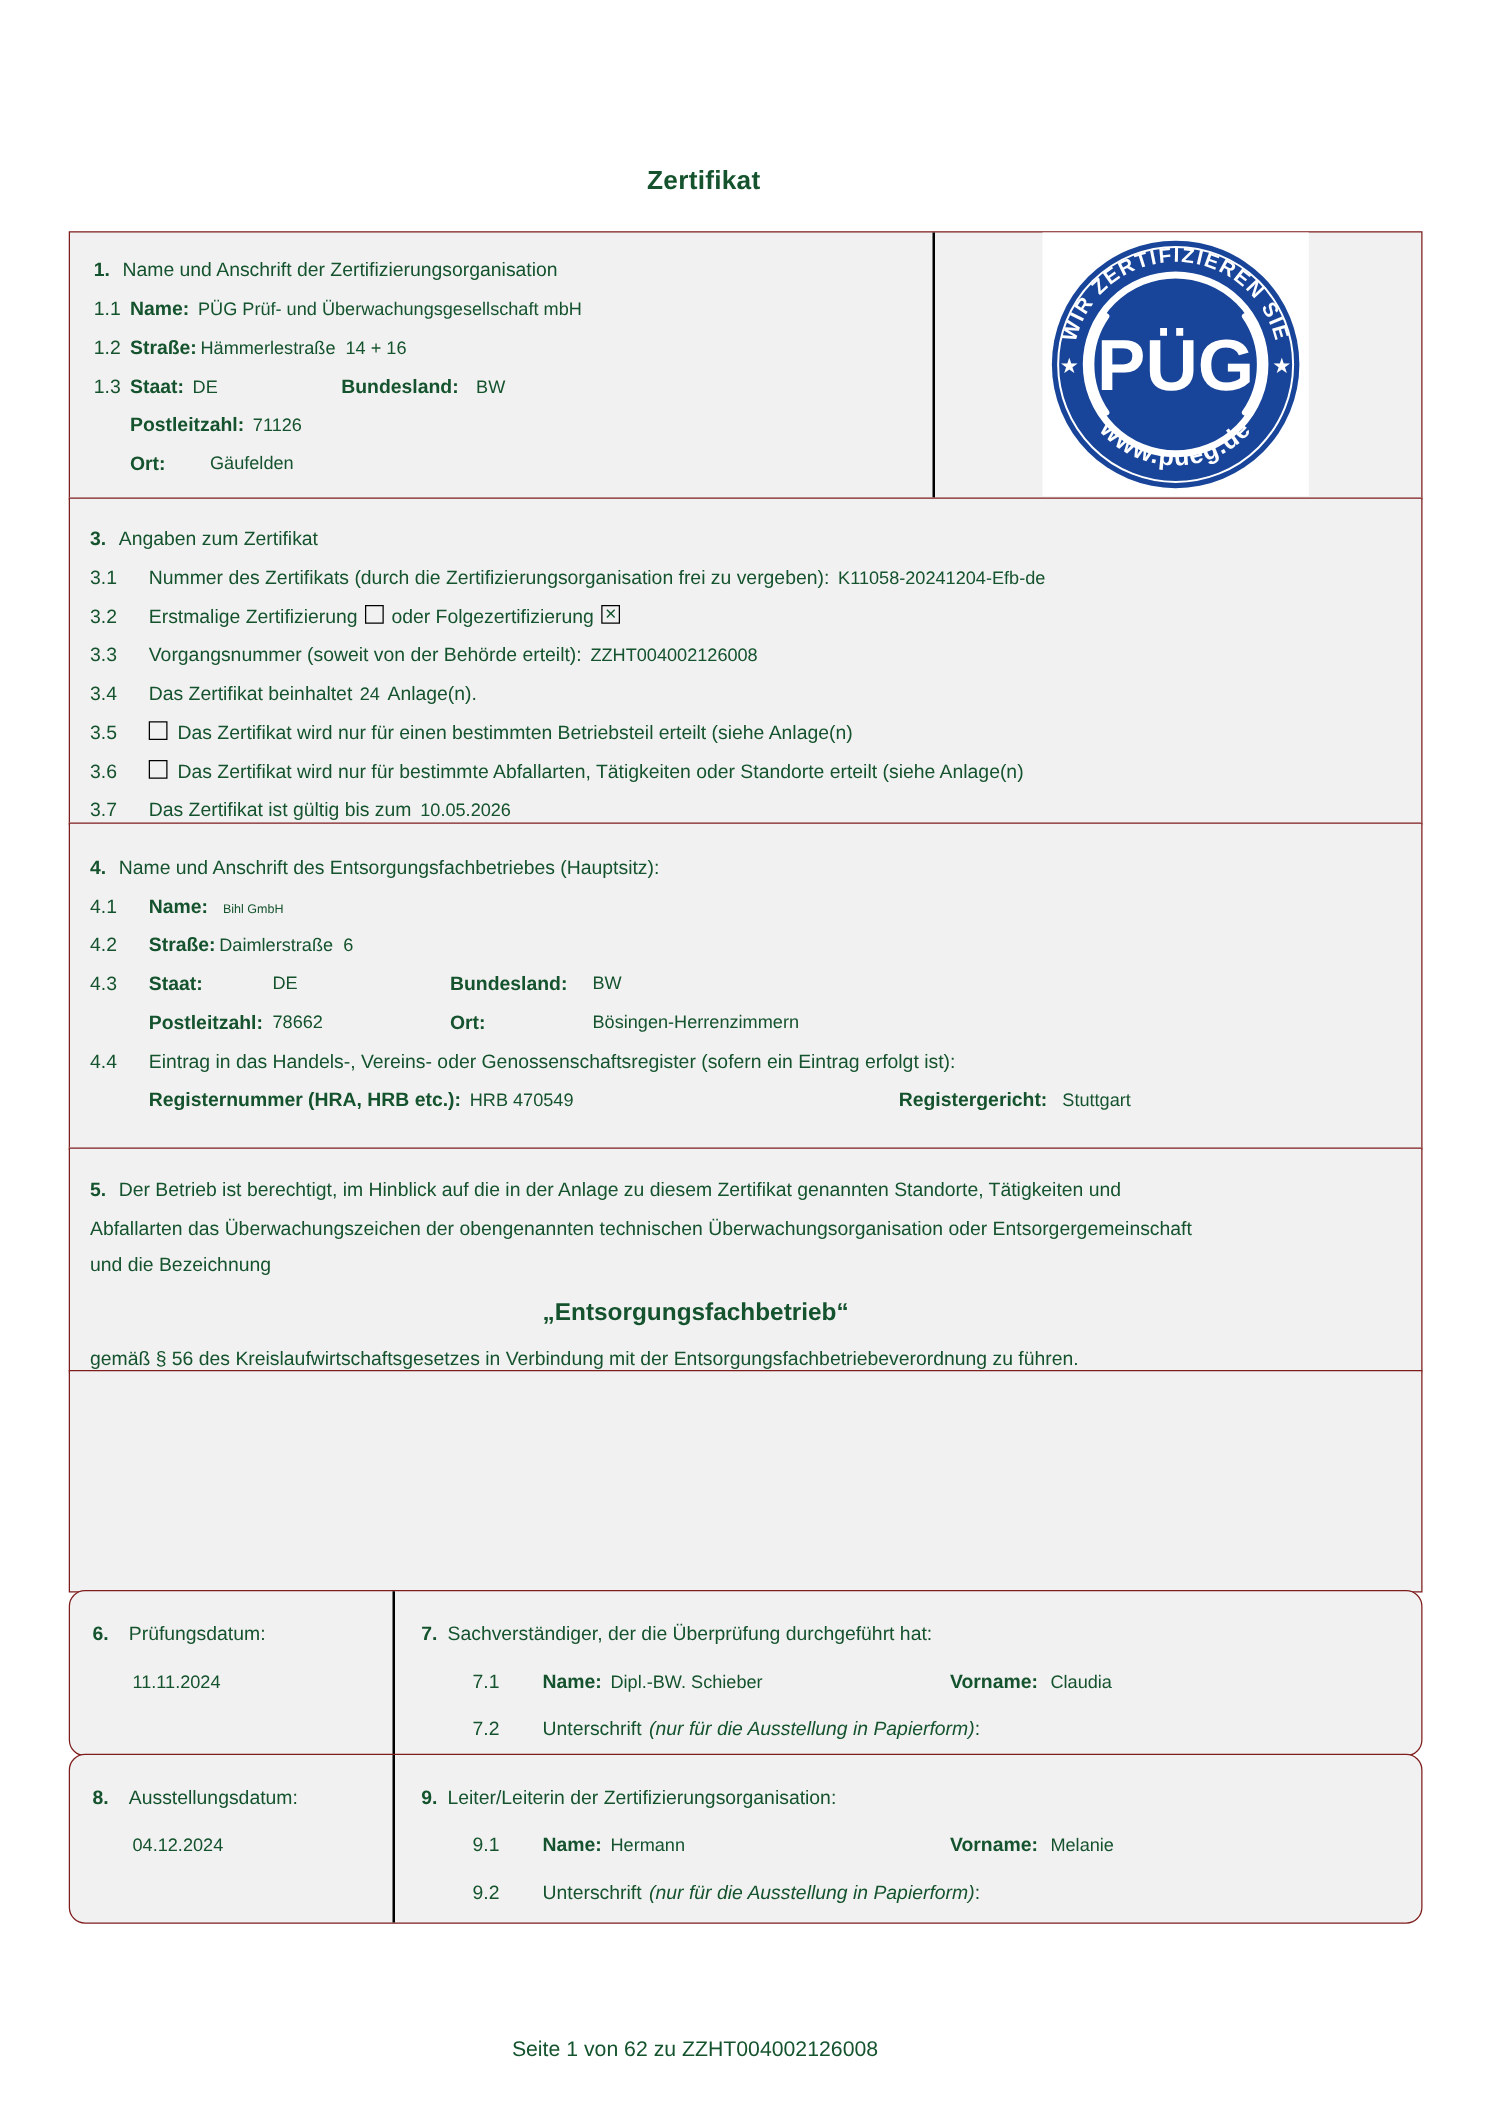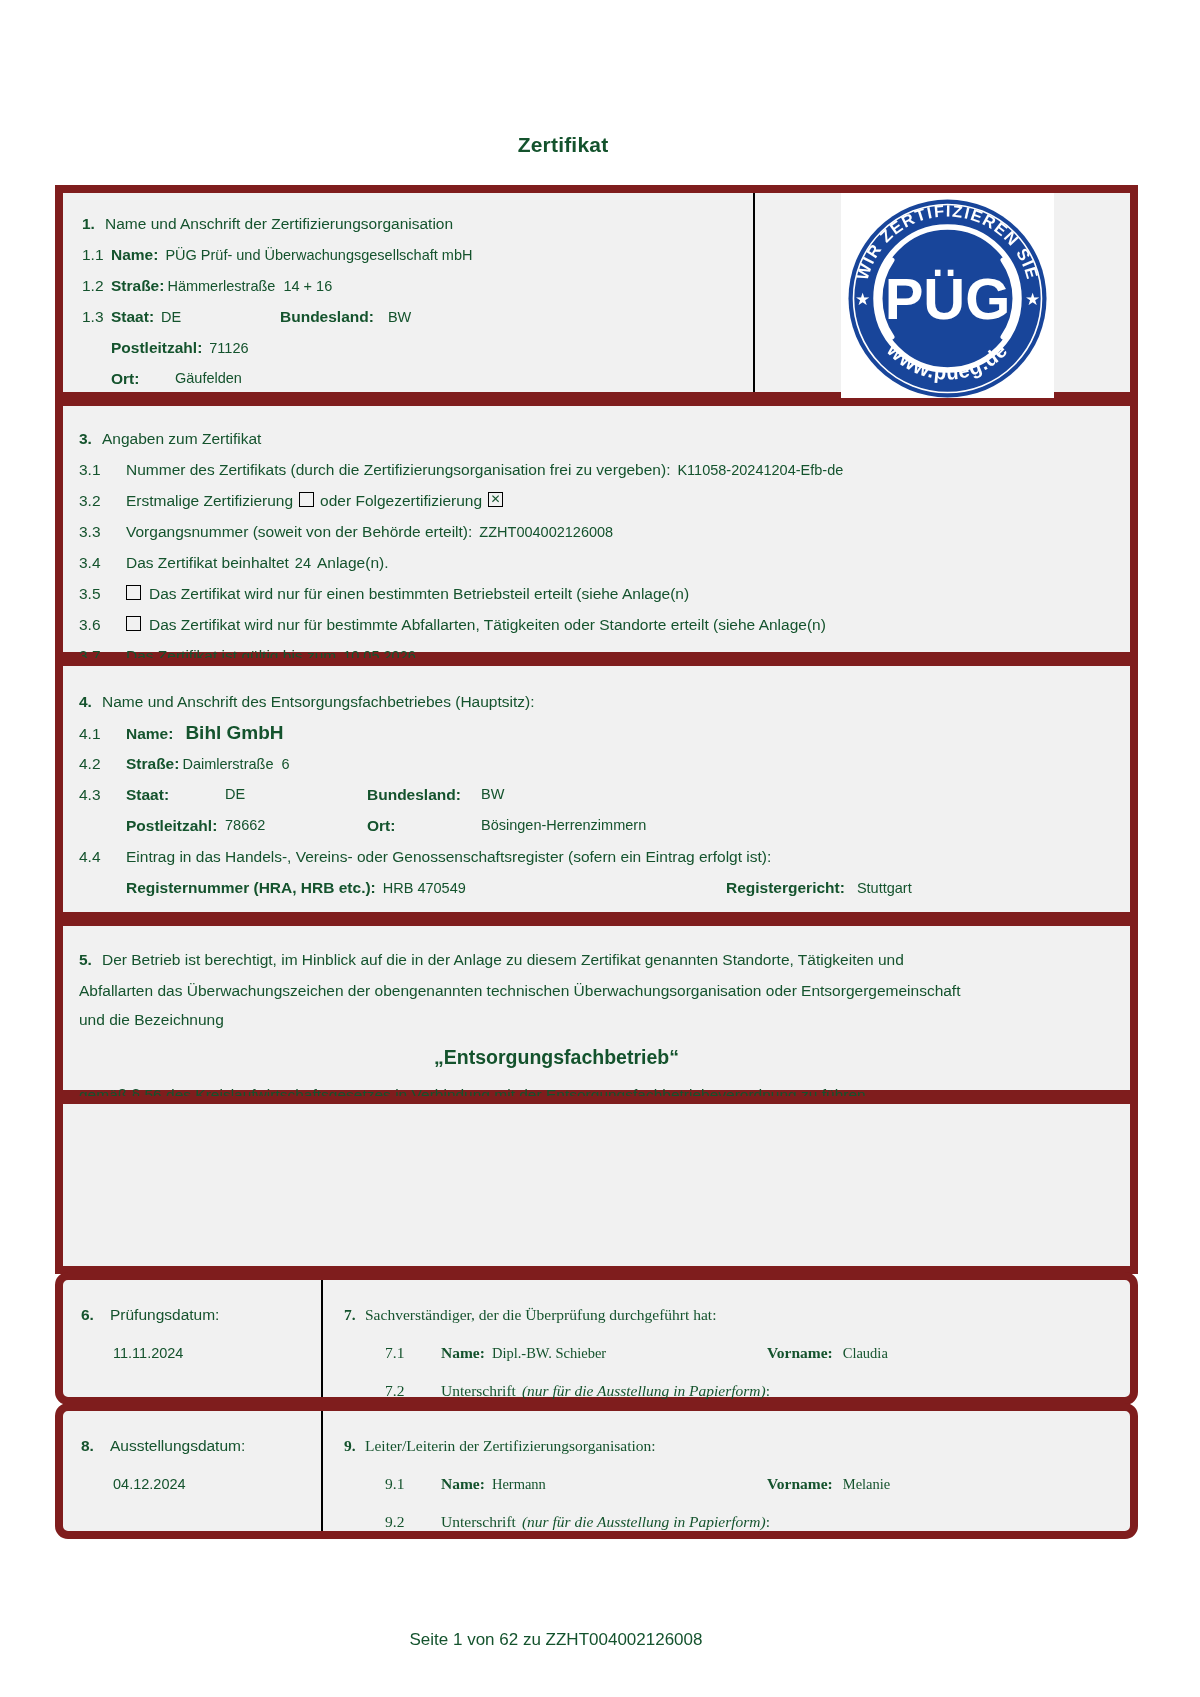--- a/index.html
+++ b/index.html
@@ -1,28 +1,28 @@
 <!DOCTYPE html>
 <html><head>
 <meta charset="utf-8">
 <style>
   html,body{margin:0;padding:0;background:#fff;}
   .page{position:relative;width:1200px;height:1697px;background:#ffffff;
         font-family:"Liberation Sans","DejaVu Sans",sans-serif;color:#14532d;font-size:15.5px;overflow:hidden;}
   .doc-title{position:absolute;top:133px;left:0;width:1126px;text-align:center;
              font-size:21px;font-weight:bold;letter-spacing:.2px;}
   .boxes{position:absolute;left:55px;top:185px;width:1083px;}
-  .box{position:relative;box-sizing:border-box;border:8px solid #7f1d1d;background:#f1f1f1;margin-top:-2px;}
+  .box{position:relative;box-sizing:border-box;border:1px solid #7f1d1d;background:#f1f1f1;margin-top:-2px;}
   .box:first-child{margin-top:0;}
   .line{position:relative;white-space:nowrap;line-height:31px;height:31px;}
   .secno{font-weight:bold;display:inline-block;width:23px;}
   .ino{display:inline-block;width:47px;}
   .lbl{font-weight:bold;margin-right:7px;}
   .val{font-size:14.5px;white-space:pre;}
-  .boldval{font-weight:bold;font-size:19px;}
+  .boldval{font-weight:normal;font-size:10px;}
   .abs{position:absolute;white-space:nowrap;}
   .it{font-style:italic;}
   
   .cb{display:inline-block;width:13px;height:13px;border:1.5px solid #000;background:#f1f1f1;
       vertical-align:-1px;position:relative;margin:0 6px;}
   .cb.checked::before{content:"\2715";position:absolute;left:0;top:0;width:100%;height:100%;
       font-size:12px;line-height:13px;text-align:center;}
   
   .box1{height:215px;display:flex;}
   .box1-left{width:692px;box-sizing:border-box;border-right:2px solid #000;padding-top:15px;}
@@ -48,21 +48,21 @@
   .box-empty{height:178px;}
   
   .rowbox{display:flex;border-radius:13px;}
   .row67{height:133px;}
   .row89{height:136px;}
   .cell-left{width:260px;box-sizing:border-box;border-right:2px solid #000;padding-top:16px;}
   .cell-left .line{padding-left:18px;height:38px;line-height:38px;}
   .cell-left .secno{width:29px;}
   .cell-left .date{padding-left:50px;}
   .cell-right{flex:1;padding-top:16px;}
-  .cell-right .line{height:38px;line-height:38px;font-family:Liberation Serif, serif;}
+  .cell-right .line{height:38px;line-height:38px;}
   .cell-right .head{padding-left:21px;}
   .cell-right .secno{width:21px;}
   .cell-right .sub{padding-left:62px;}
   .cell-right .ino{width:56px;}
   .footer{position:absolute;top:1630px;left:0;width:1112px;text-align:center;font-size:17px;}
   svg text{font-family:"Liberation Sans","DejaVu Sans",sans-serif;}
 </style>
 </head>
 <body>
 

